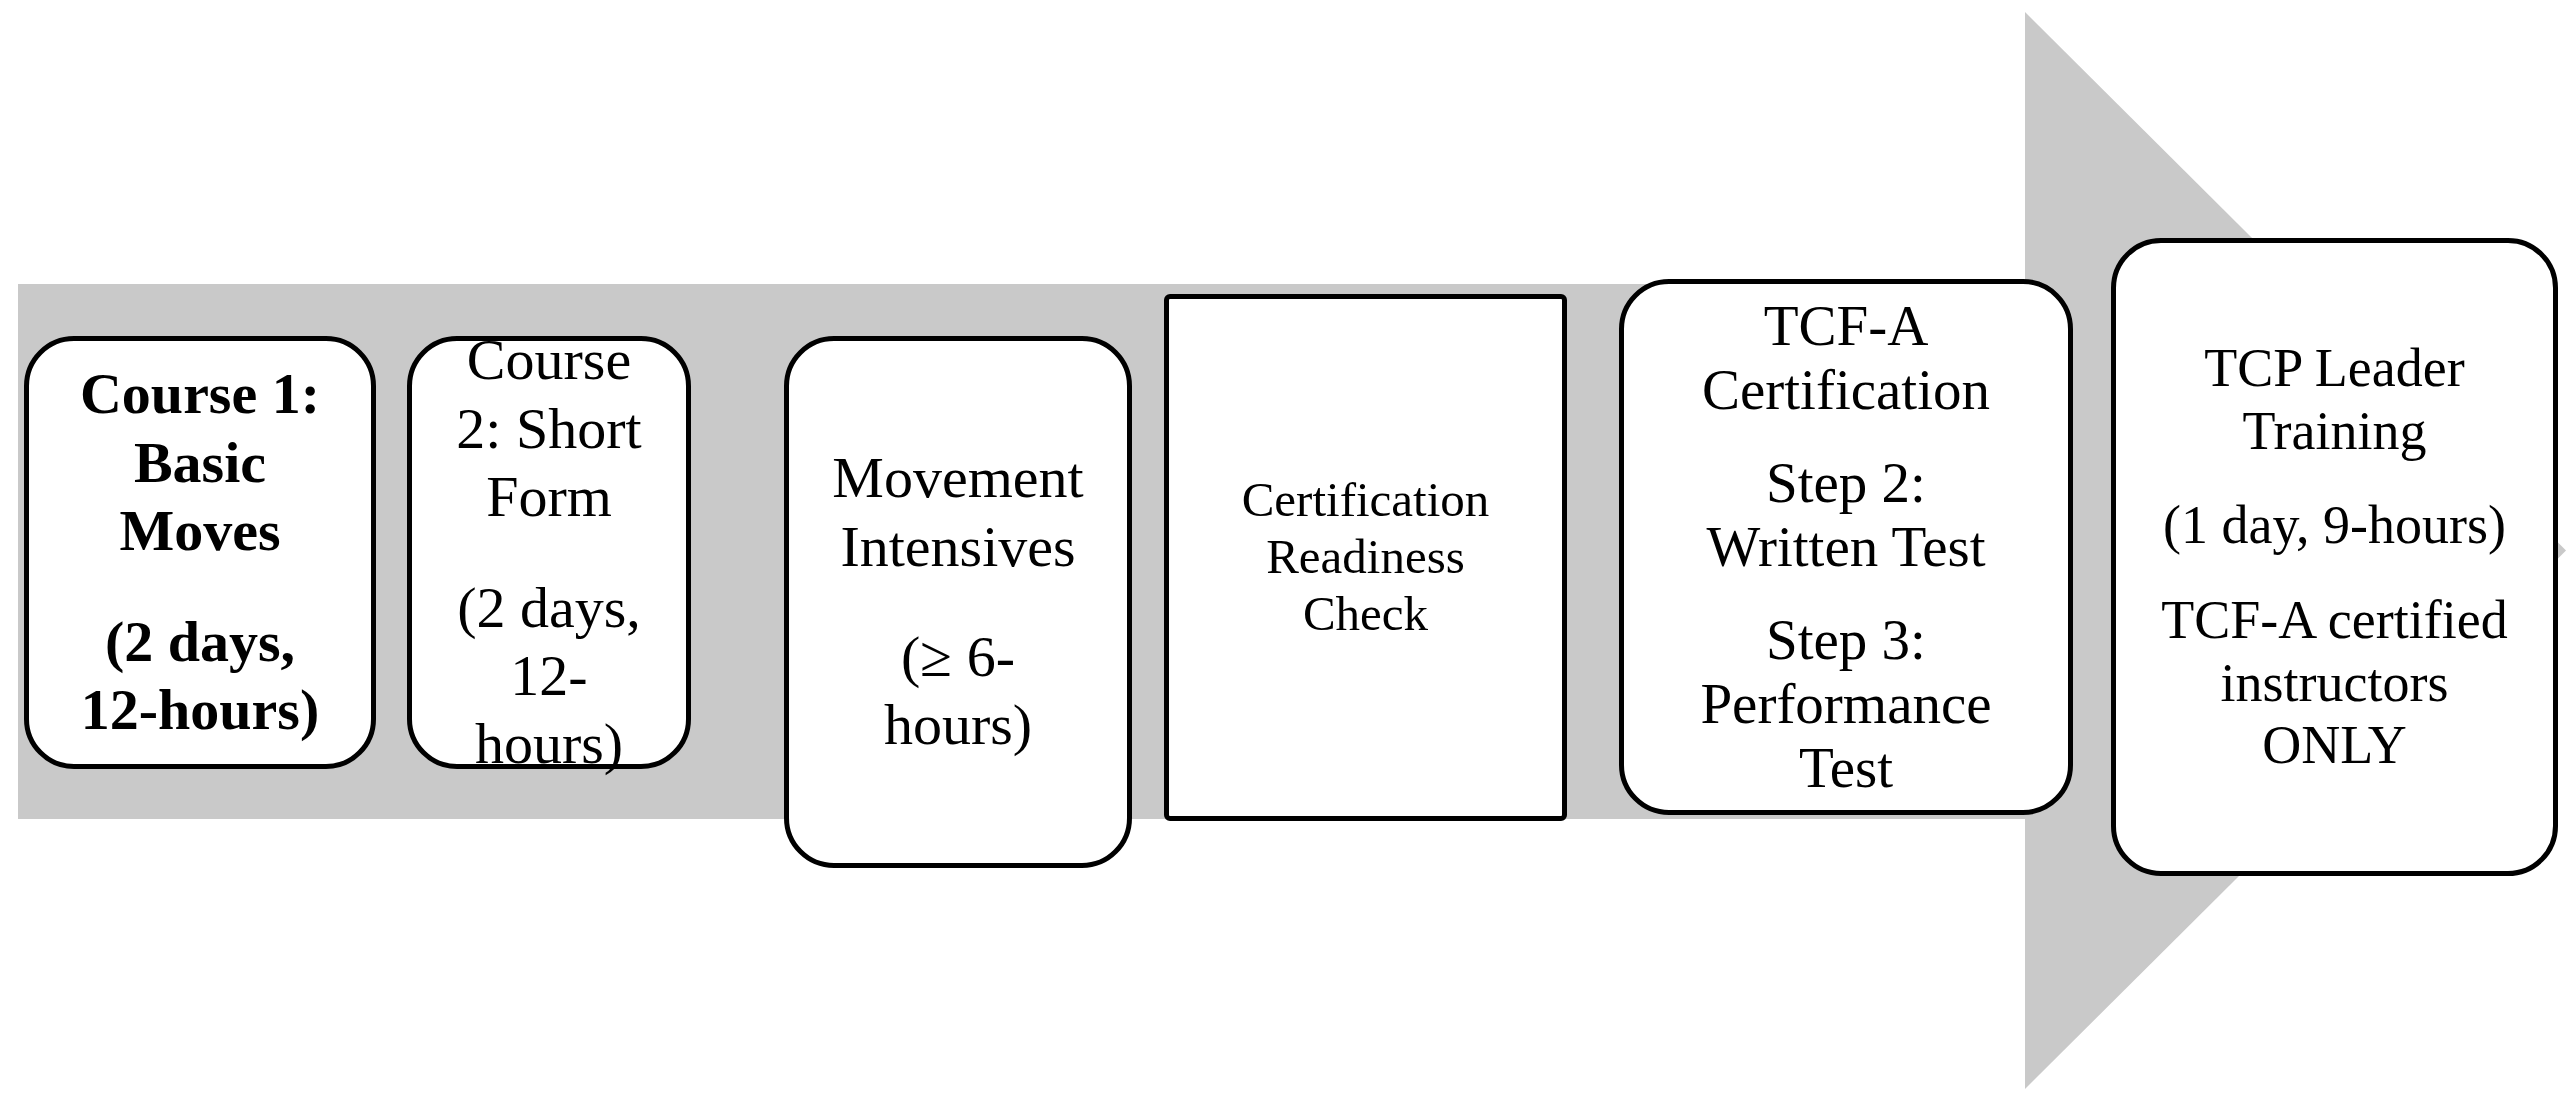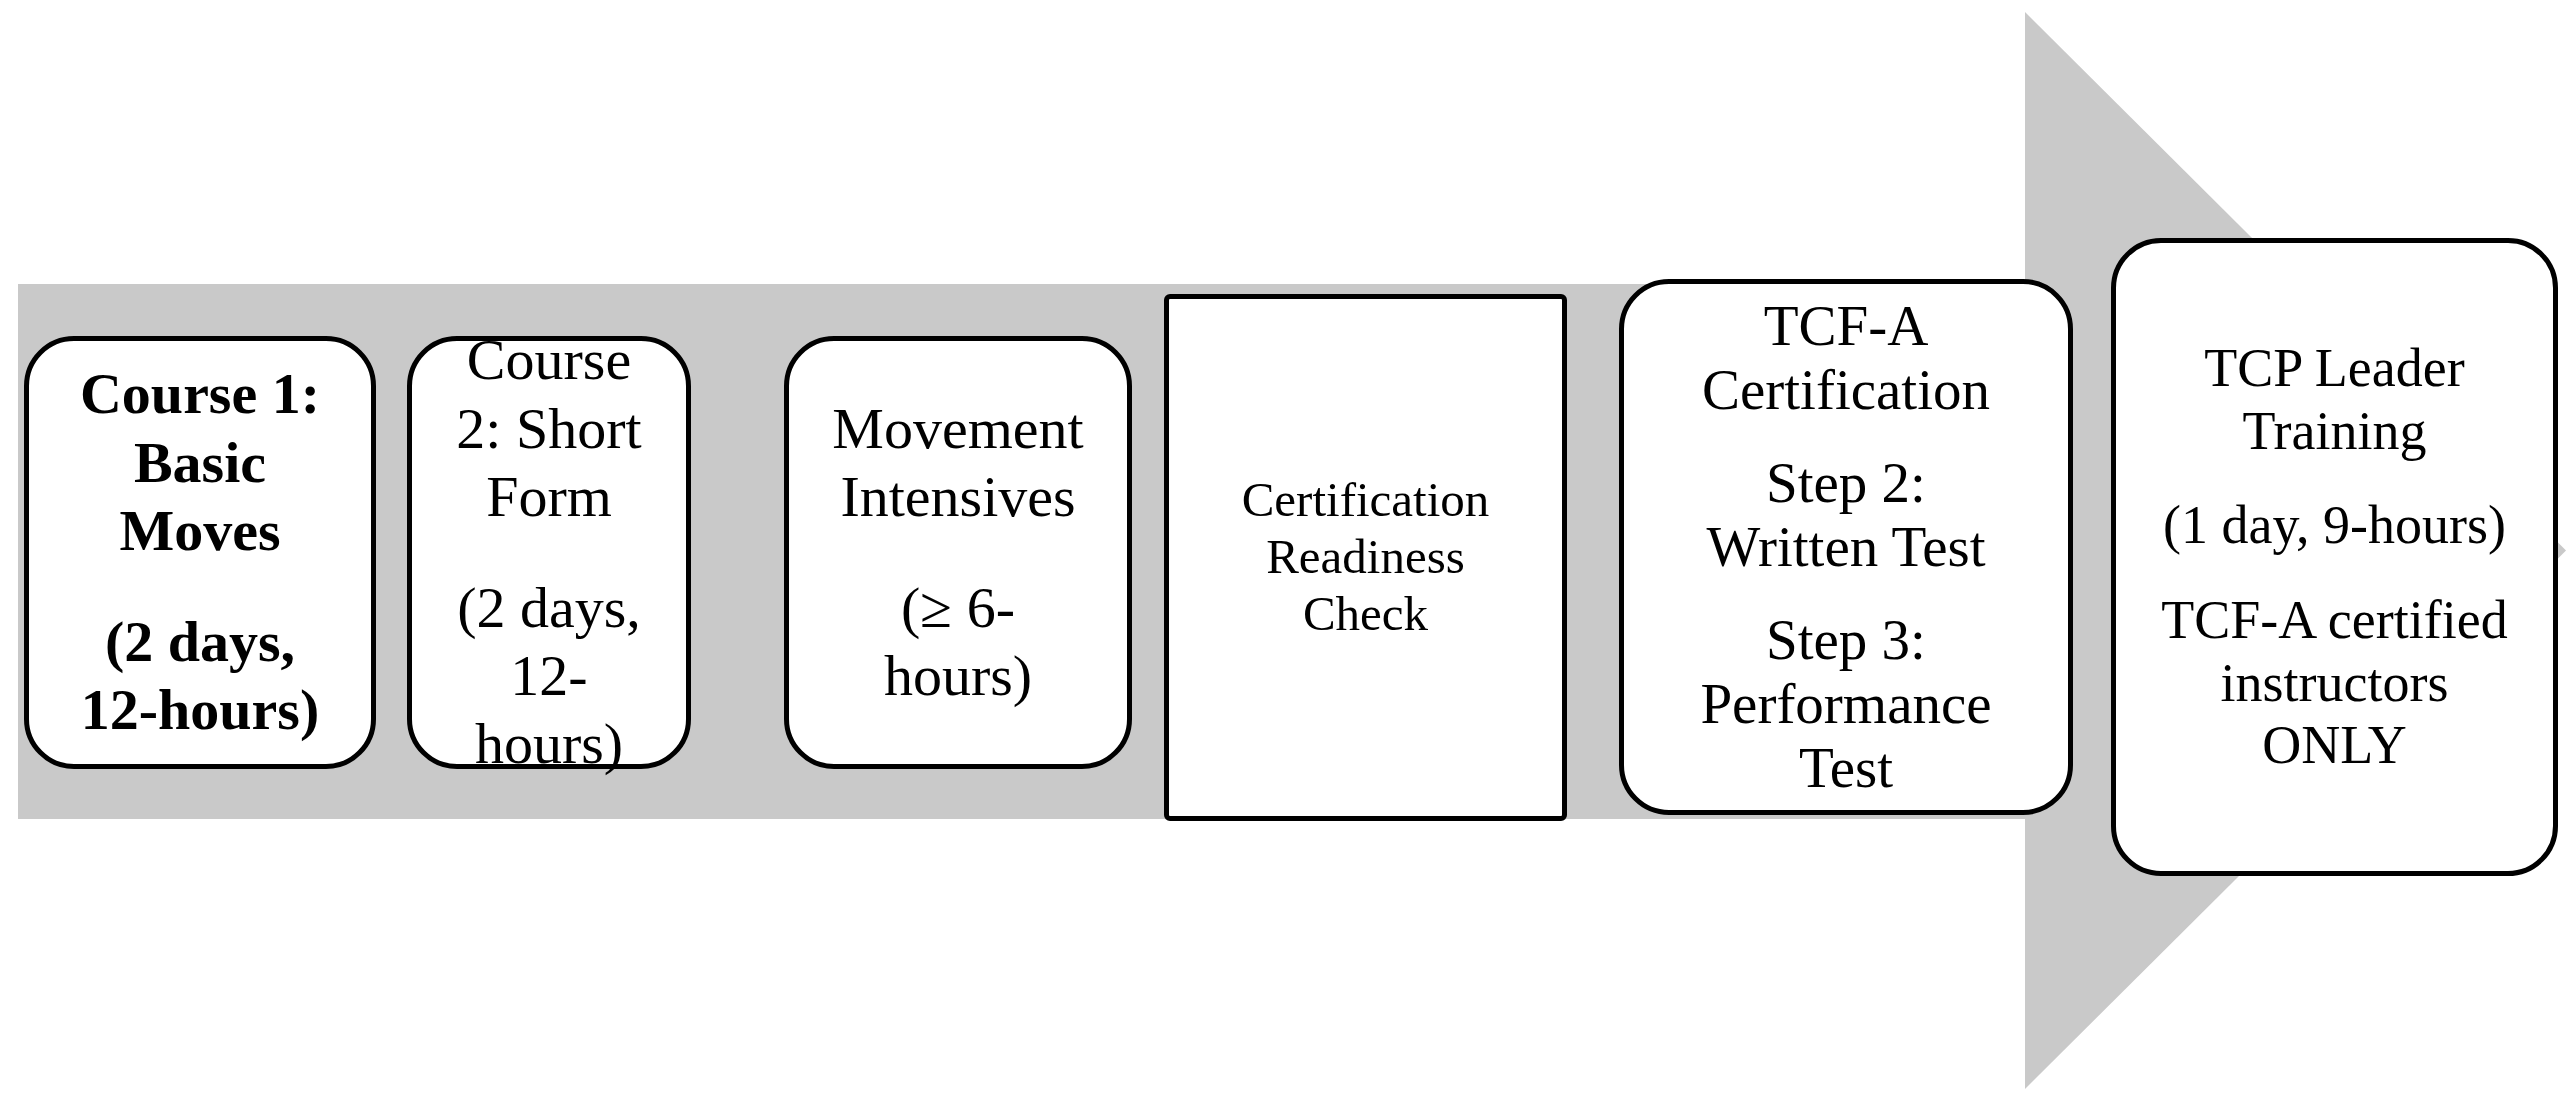--- a/index.html
+++ b/index.html
@@ -44,21 +44,21 @@
     display: flex;
     flex-direction: column;
     justify-content: center;
     align-items: center;
     text-align: center;
   }
   .box p { margin: 21px 0; }
 
   .b1 { left: 24px;   top: 336px; width: 352px; height: 433px; font-size: 58px; line-height: 1.18; padding: 0 36px; font-weight: bold; }
   .b2 { left: 407px;  top: 336px; width: 284px; height: 433px; font-size: 58px; line-height: 1.18; padding: 0 39px; }
-  .b3 { left: 784px;  top: 336px; width: 348px; height: 433px; font-size: 58px; line-height: 1.18; padding: 0 24px; }
+  .b3 { left: 784px;  top: 336px; width: 348px; height: 532px; font-size: 58px; line-height: 1.18; padding: 0 24px; }
   .b3 .narrow { max-width: 194px; }
   .b4 { left: 1164px; top: 294px; width: 403px; height: 527px; font-size: 49px; line-height: 1.16; padding: 0 32px; border-radius: 6px; }
   .b4 p { margin: 14.6px 0; }
   .b5 { left: 1619px; top: 279px; width: 454px; height: 536px; font-size: 57px; line-height: 1.12; padding: 0 53px; }
   .b5 p { margin: 14.6px 0; text-align: center; }
   .b6 { left: 2111px; top: 238px; width: 447px; height: 638px; font-size: 54px; line-height: 1.16; padding: 0 32px; }
   .b6 p { margin: 16px 0; }
 </style>
 </head>
 <body>

